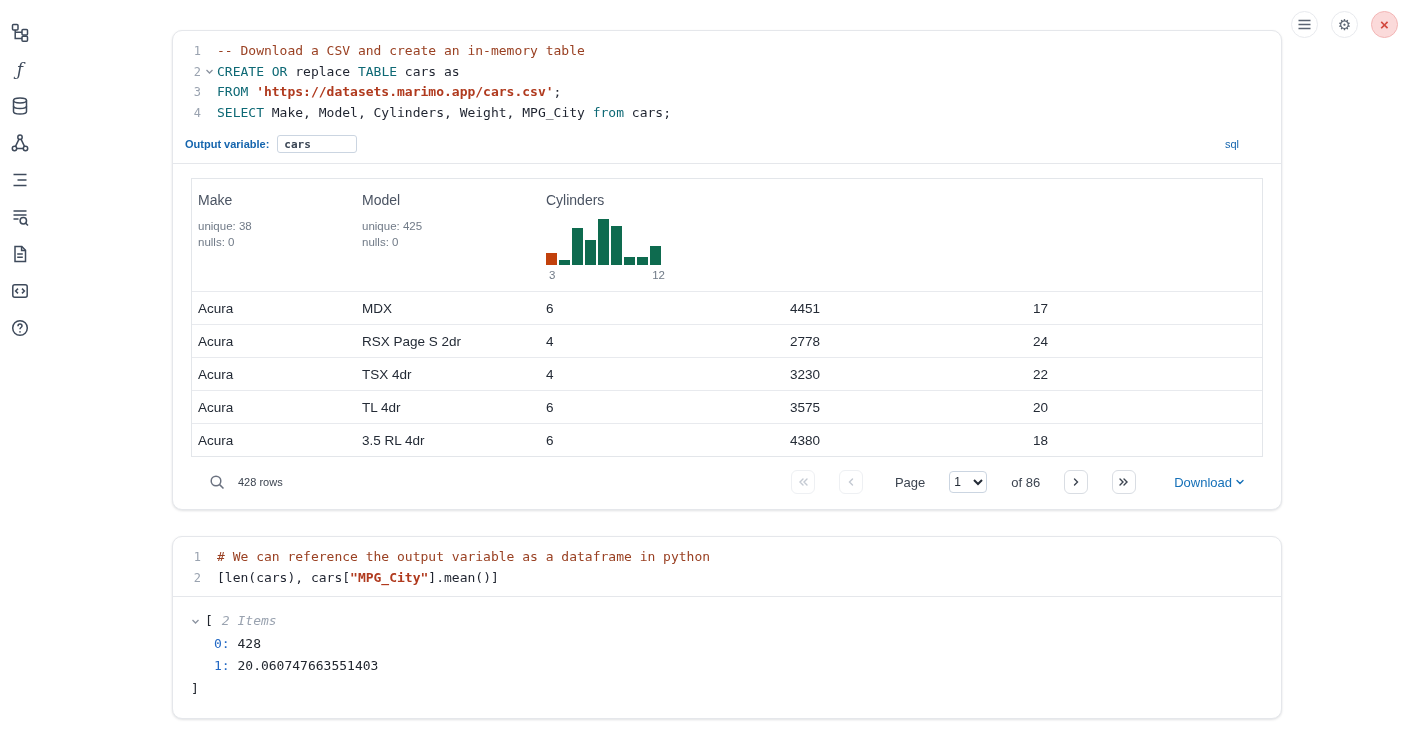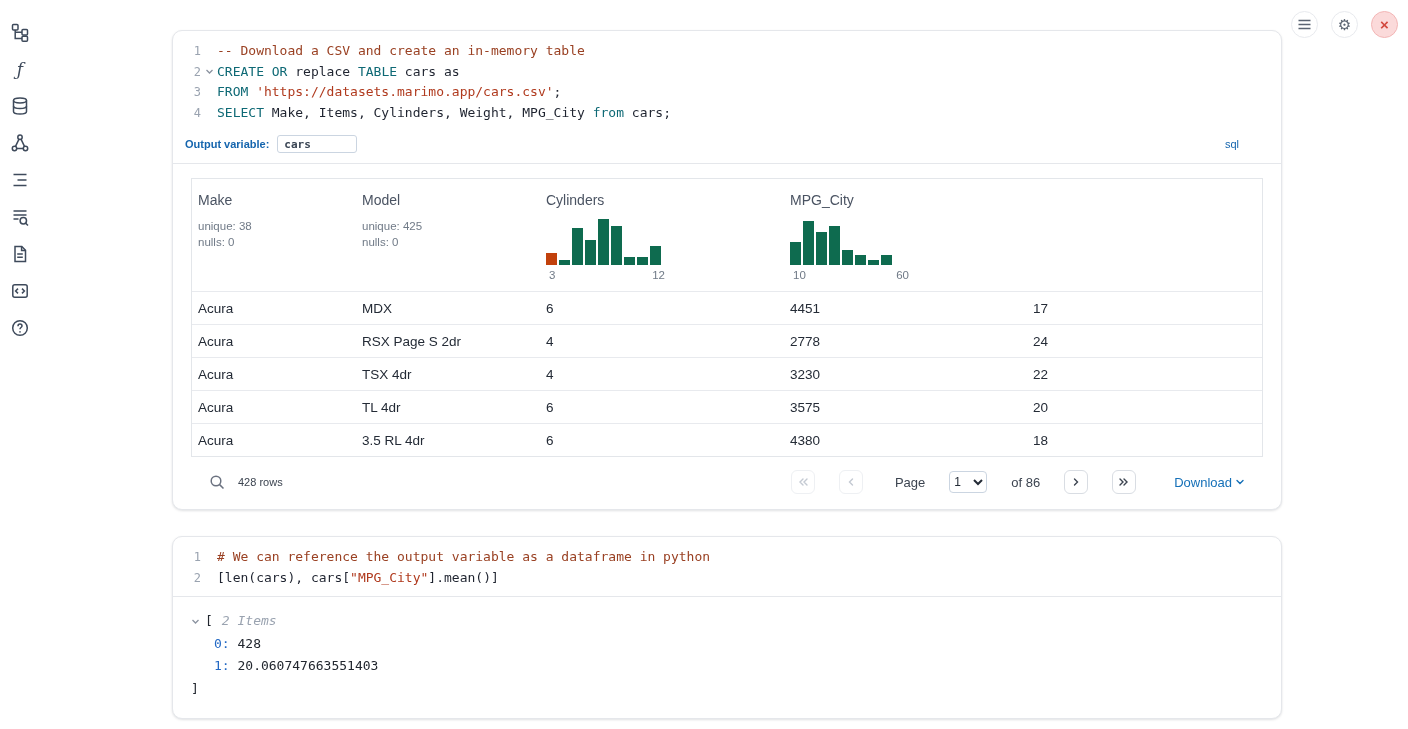--- a/index.html
+++ b/index.html
@@ -24,21 +24,21 @@
   .cell2 { margin-top:26px; }
 
   
   .code-block { padding:10px 0 8px; font-family:"DejaVu Sans Mono",monospace; font-size:13px; cursor:text; }
   .code-line { display:flex; line-height:19.5px; }
   .gutter { width:28px; text-align:right; color:#9aa3b0; font-size:12px; flex:none; padding-top:1px; }
   .fold { width:16px; flex:none; display:flex; align-items:center; justify-content:center; color:#8b93a0; }
   .code-text { white-space:pre; color:#1f2430; }
   .tok-comment { color:#9a4123; }
   .tok-keyword { color:#0e6975; }
-  .tok-string  { color:#b03a1e; }
+  .tok-string  { color:#b03a1e;font-weight:bold; }
   .tok-plain   { color:#1f2430; }
 
   
   .outvar-row { display:flex; align-items:center; padding:4px 12px 10px; }
   .outvar-label { font-size:11px; font-weight:700; color:#1565ae; }
   .outvar-input { margin-left:8px; width:80px; border:1px solid #cbd5e1; border-radius:3px; font-family:"DejaVu Sans Mono",monospace; font-size:11px; font-weight:700; color:#3a4554; padding:1px 6px; height:18px; outline:none; }
   .lang-badge { margin-left:auto; margin-right:30px; font-size:11px; font-weight:400; color:#1565ae; }
 
   
   .table-section { border-top:1px solid #e5e7eb; padding:14px 18px 0; }
@@ -172,21 +172,21 @@
           <span class="code-text"><span class="tok-keyword">CREATE</span><span class="tok-plain"> </span><span class="tok-keyword">OR</span><span class="tok-plain"> replace </span><span class="tok-keyword">TABLE</span><span class="tok-plain"> cars as</span></span>
         </div>
         <div class="code-line">
           <span class="gutter">3</span>
           <span class="fold"></span>
           <span class="code-text"><span class="tok-keyword">FROM</span><span class="tok-plain"> </span><span class="tok-string">'https://datasets.marimo.app/cars.csv'</span><span class="tok-plain">;</span></span>
         </div>
         <div class="code-line">
           <span class="gutter">4</span>
           <span class="fold"></span>
-          <span class="code-text"><span class="tok-keyword">SELECT</span><span class="tok-plain"> Make, Items, Cylinders, Weight, MPG_City </span><span class="tok-keyword">from</span><span class="tok-plain"> cars;</span></span>
+          <span class="code-text"><span class="tok-keyword">SELECT</span><span class="tok-plain"> Make, Model, Cylinders, Weight, MPG_City </span><span class="tok-keyword">from</span><span class="tok-plain"> cars;</span></span>
         </div>
       </div>
 
     <div class="outvar-row">
       <span class="outvar-label">Output variable:</span>
       <input class="outvar-input" value="cars" style="">
       <span class="lang-badge">sql</span>
     </div>
 
     <div class="table-section">
@@ -217,37 +217,20 @@
                 <div class="bar" style="height: 39px; background: rgb(14, 107, 79);"></div>
                 <div class="bar" style="height: 8px; background: rgb(14, 107, 79);"></div>
                 <div class="bar" style="height: 8px; background: rgb(14, 107, 79);"></div>
                 <div class="bar" style="height: 19px; background: rgb(14, 107, 79);"></div>
               </div>
               <div class="hist-axis">
                 <span>3</span>
                 <span>12</span>
               </div>
             </div>
-            <div class="th">
-              <div class="col-label">MPG_City</div>
-              <div class="hist">
-                <div class="bar" style="height: 23px; background: rgb(14, 107, 79);"></div>
-                <div class="bar" style="height: 44px; background: rgb(14, 107, 79);"></div>
-                <div class="bar" style="height: 33px; background: rgb(14, 107, 79);"></div>
-                <div class="bar" style="height: 39px; background: rgb(14, 107, 79);"></div>
-                <div class="bar" style="height: 15px; background: rgb(14, 107, 79);"></div>
-                <div class="bar" style="height: 10px; background: rgb(14, 107, 79);"></div>
-                <div class="bar" style="height: 5px; background: rgb(14, 107, 79);"></div>
-                <div class="bar" style="height: 10px; background: rgb(14, 107, 79);"></div>
-              </div>
-              <div class="hist-axis">
-                <span>10</span>
-                <span>60</span>
-              </div>
-            </div>
           </div>
         <div>
             <div class="tr">
               <div class="td">Acura</div>
               <div class="td">MDX</div>
               <div class="td">6</div>
               <div class="td">4451</div>
               <div class="td">17</div>
             </div>
             <div class="tr">

